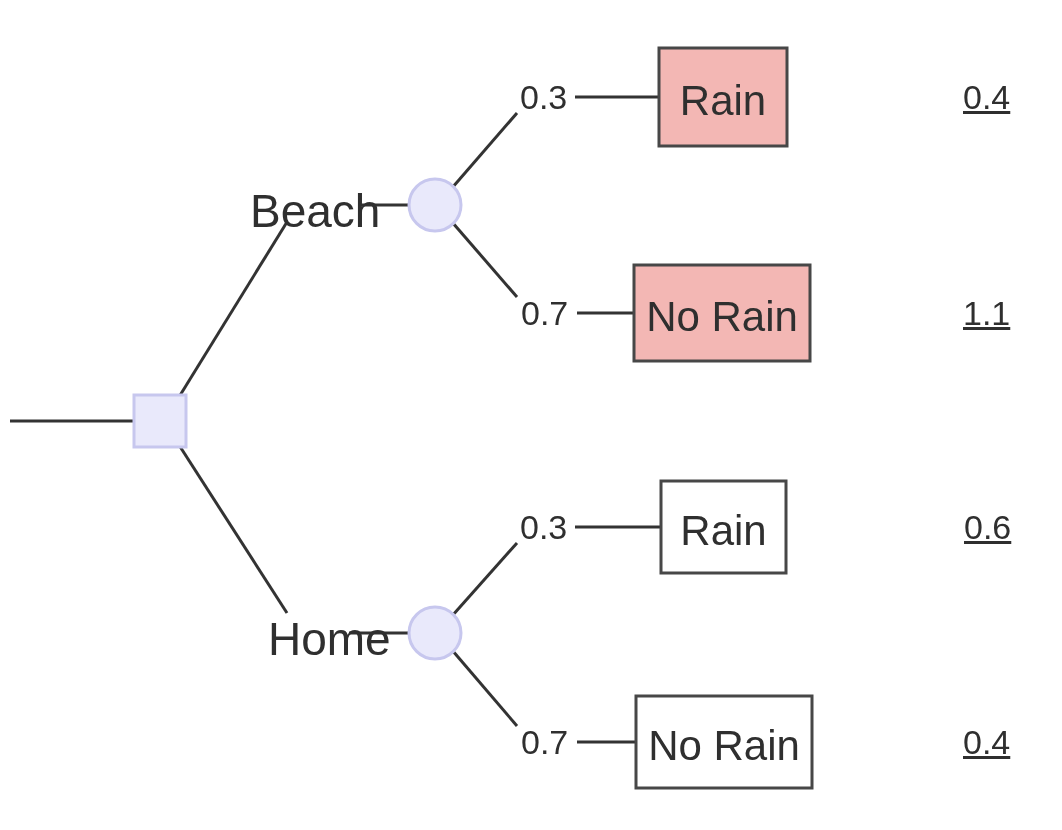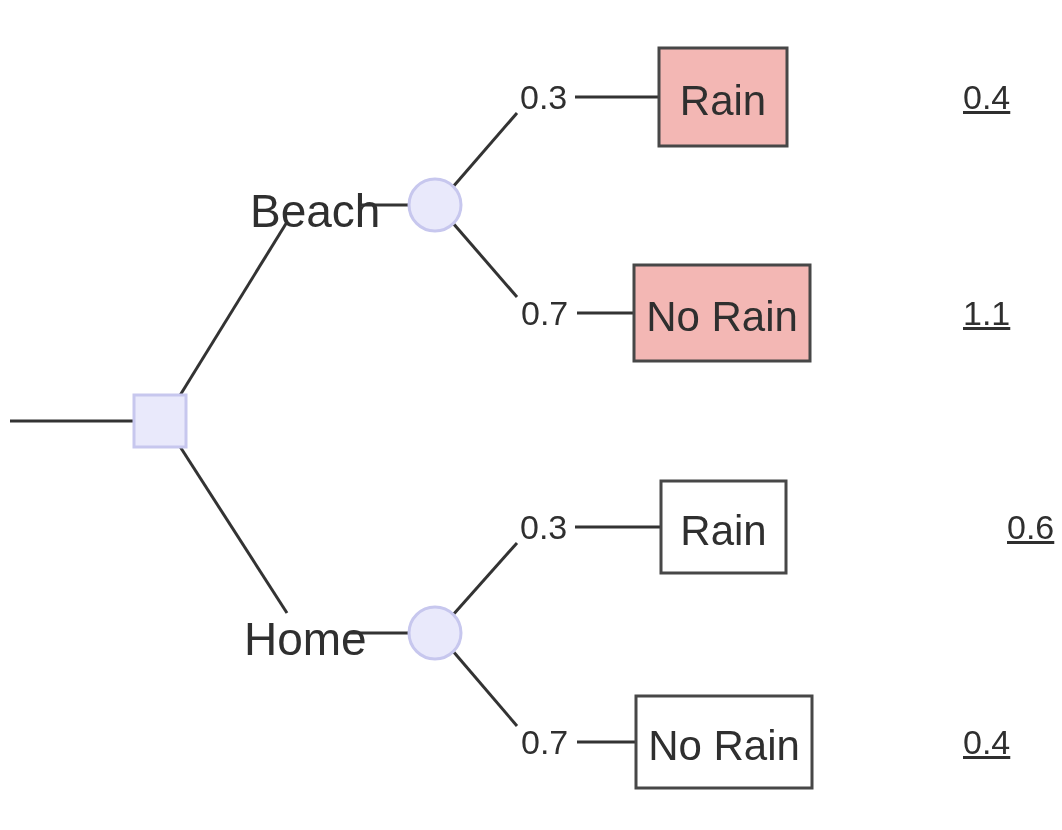--- a/index.html
+++ b/index.html
@@ -104,21 +104,21 @@
     <rect class="terminal-rect plain" x="636" y="696" width="176" height="92"></rect>
 
     <rect class="node-shape-fill" x="134" y="395" width="52" height="52"></rect>
 
     <circle class="node-shape-fill" cx="435" cy="205" r="26"></circle>
     <circle class="node-shape-fill" cx="435" cy="633" r="26"></circle>
   </svg>
 
   <div class="txt branch-label" style="left:250px; top:188px;">Beach</div>
 
-  <div class="txt branch-label" style="left:244px; top:616px;">Home</div>
+  <div class="txt branch-label" style="left:268px; top:616px;">Home</div>
 
   <div class="txt prob-label" style="left:520px; top:80px;">0.3</div>
 
   <div class="txt prob-label" style="left:521px; top:296px;">0.7</div>
 
   <div class="txt prob-label" style="left:520px; top:510px;">0.3</div>
 
   <div class="txt prob-label" style="left:521px; top:725px;">0.7</div>
 
   <div class="txt terminal-label" style="left:659px; top:80px; width:128px;">Rain</div>
@@ -126,17 +126,17 @@
   <div class="txt terminal-label" style="left:634px; top:296px; width:176px;">No Rain</div>
 
   <div class="txt terminal-label" style="left:661px; top:510px; width:125px;">Rain</div>
 
   <div class="txt terminal-label" style="left:636px; top:725px; width:176px;">No Rain</div>
 
   <div class="txt payoff-label" style="left:963px; top:80px;">0.4</div>
 
   <div class="txt payoff-label" style="left:963px; top:296px;">1.1</div>
 
-  <div class="txt payoff-label" style="left:1007px; top:510px;">0.6</div>
+  <div class="txt payoff-label" style="left:964px; top:510px;">0.6</div>
 
   <div class="txt payoff-label" style="left:963px; top:725px;">0.4</div>
 
 </div>
 
 </body></html>

